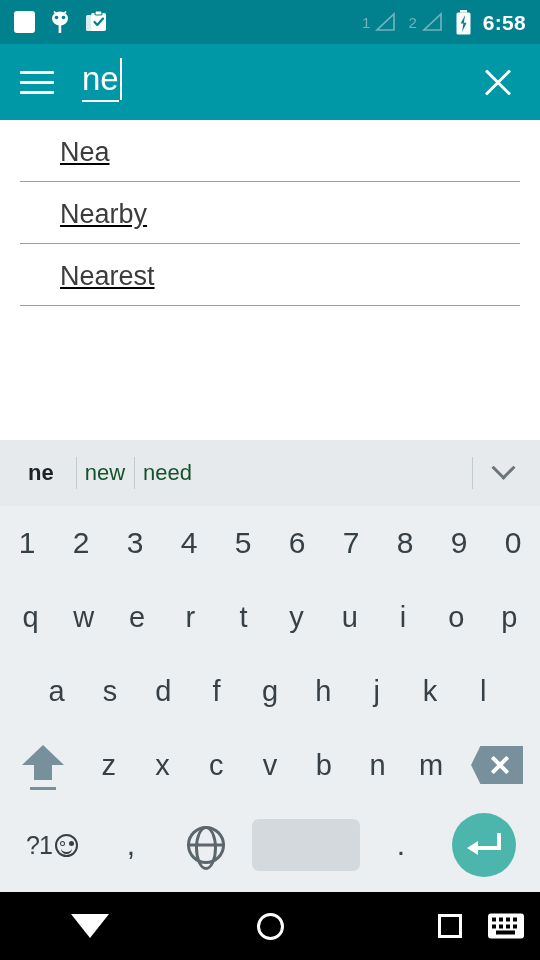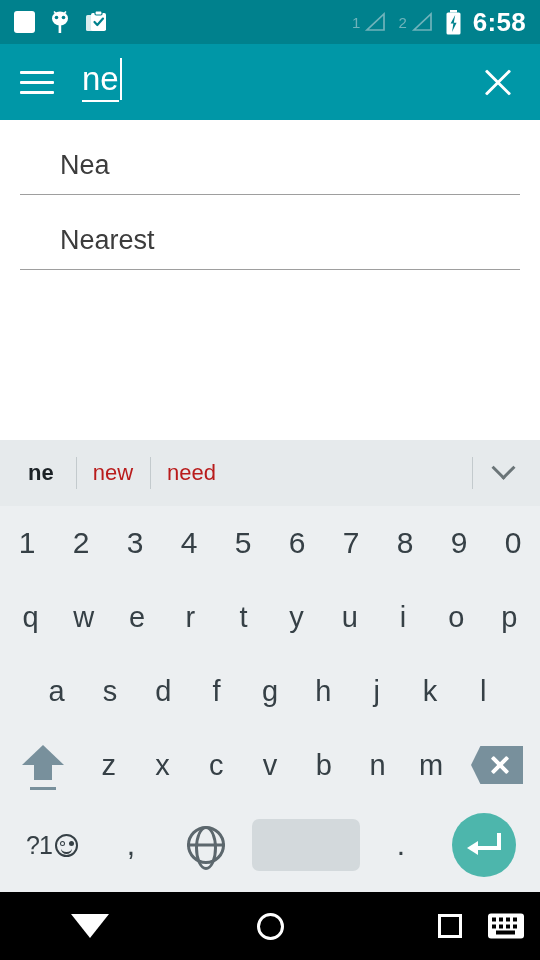--- a/index.html
+++ b/index.html
@@ -50,21 +50,21 @@
     align-items: center;
     gap: 2px;
   }
   .sim-num {
     color: #6fb3bb;
     font-size: 15px;
     line-height: 1;
   }
   .status-time {
     color: #ffffff;
-    font-size: 26px;
+    font-size: 21px;
     font-weight: bold;
     letter-spacing: .3px;
     line-height: 1;
   }
 
   
   .app-bar {
     height: 76px;
     background: #0097a7;
     display: flex;
@@ -135,22 +135,23 @@
     background: #ffffff;
     overflow: hidden;
     position: relative;
   }
   .sugg-item {
     height: 59px;
     display: flex;
     align-items: center;
     padding-left: 40px;
     border-bottom: 1px solid #9e9e9e;
-    margin: 16px 20px;
-    cursor: pointer;
+    margin: 3px 20px;
+    cursor: pointer;
+    text-decoration: underline;
   }
   .sugg-item span {
     color: #3c3c3c;
     font-size: 27px;
     line-height: 1;
   }
 
   
   .keyboard {
     flex: 0 0 auto;
@@ -159,22 +160,22 @@
   }
   .sugg-strip {
     height: 66px;
     display: flex;
     align-items: center;
     background: #e6eaec;
     padding: 0 6px;
   }
   .strip-item {
     flex: 0 0 auto;
-    padding: 0 17px;
-    color: #b91c1c;
+    padding: 0 9px;
+    color: #14532d;
     font-size: 22px;
     position: relative;
     white-space: nowrap;
     cursor: pointer;
   }
   .strip-item.active {
     color: #1c2226;
     font-weight: bold;
     padding: 0 22px;
   }
@@ -496,20 +497,23 @@
         <span class="caret"></span>
     </div>
     <div class="close-x"></div>
   </div>
 
   <div class="sugg-list">
     <div class="sugg-item">
       <span>Nea</span>
     </div>
     <div class="sugg-item">
+      <span>Nearby</span>
+    </div>
+    <div class="sugg-item">
       <span>Nearest</span>
     </div>
   </div>
 
   <div class="keyboard">
 
     <div class="sugg-strip">
       <div class="strip-item active">ne</div>
       <div class="strip-item">new</div>
       <div class="strip-item">need</div>

